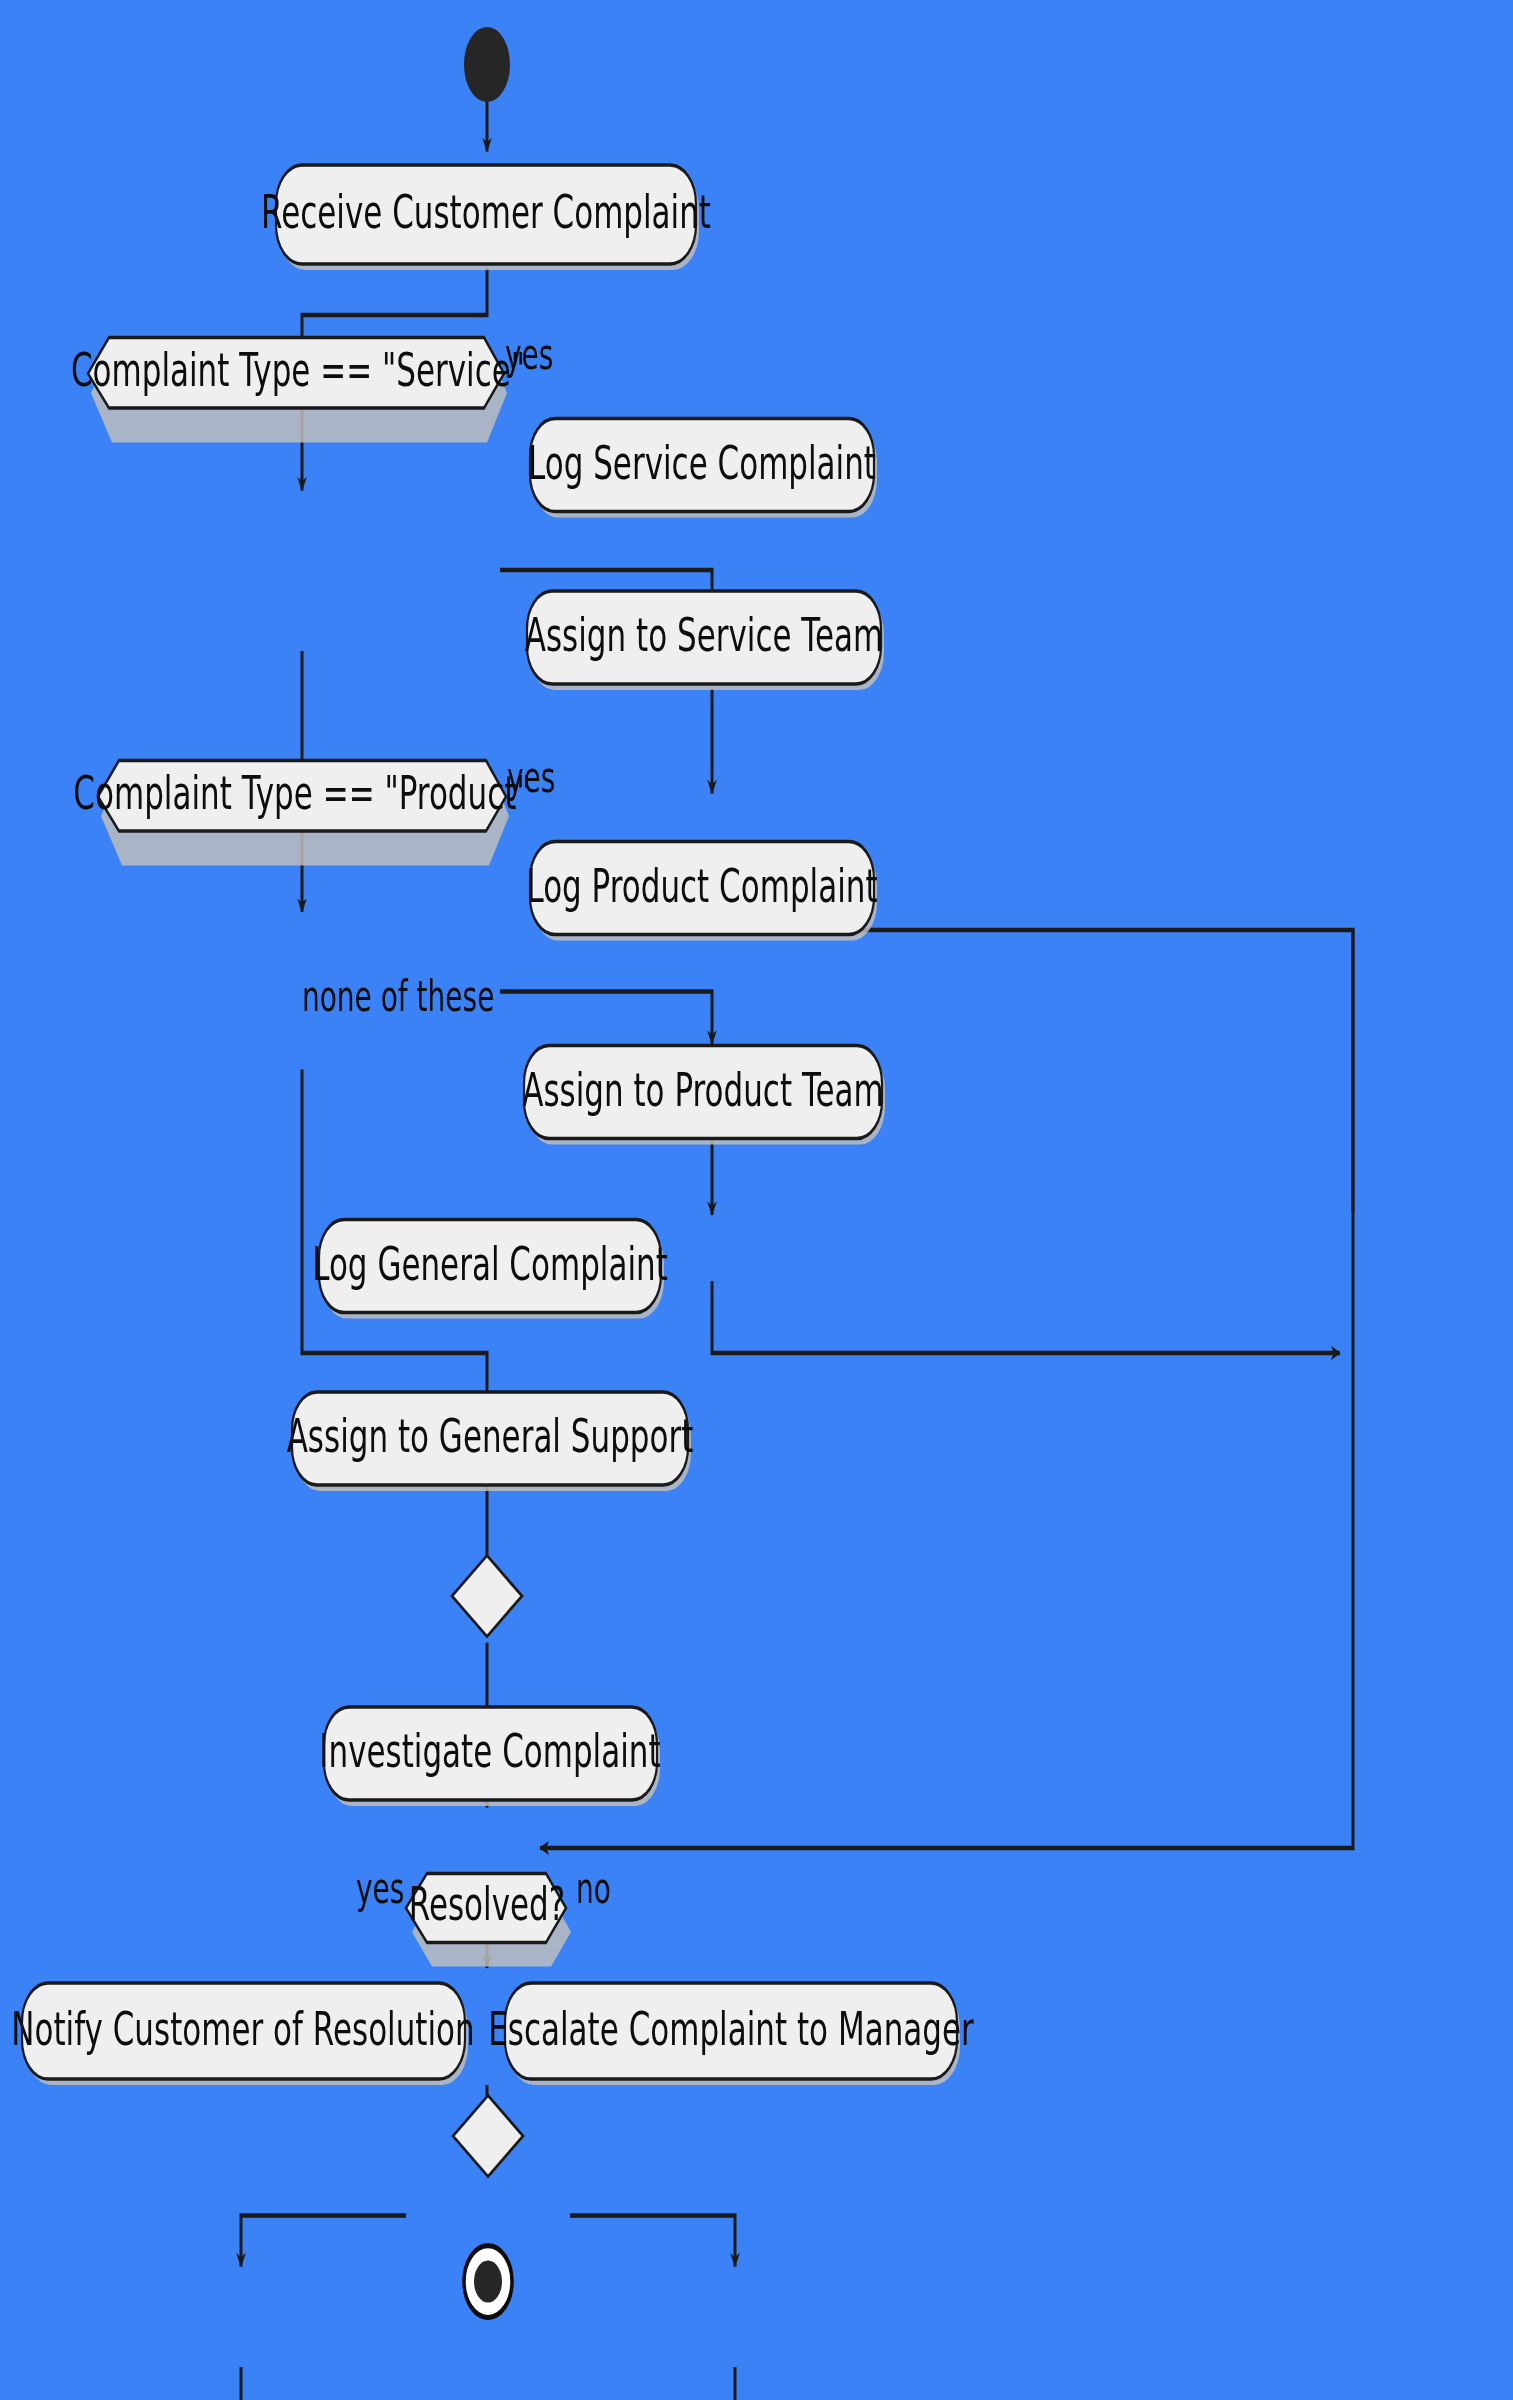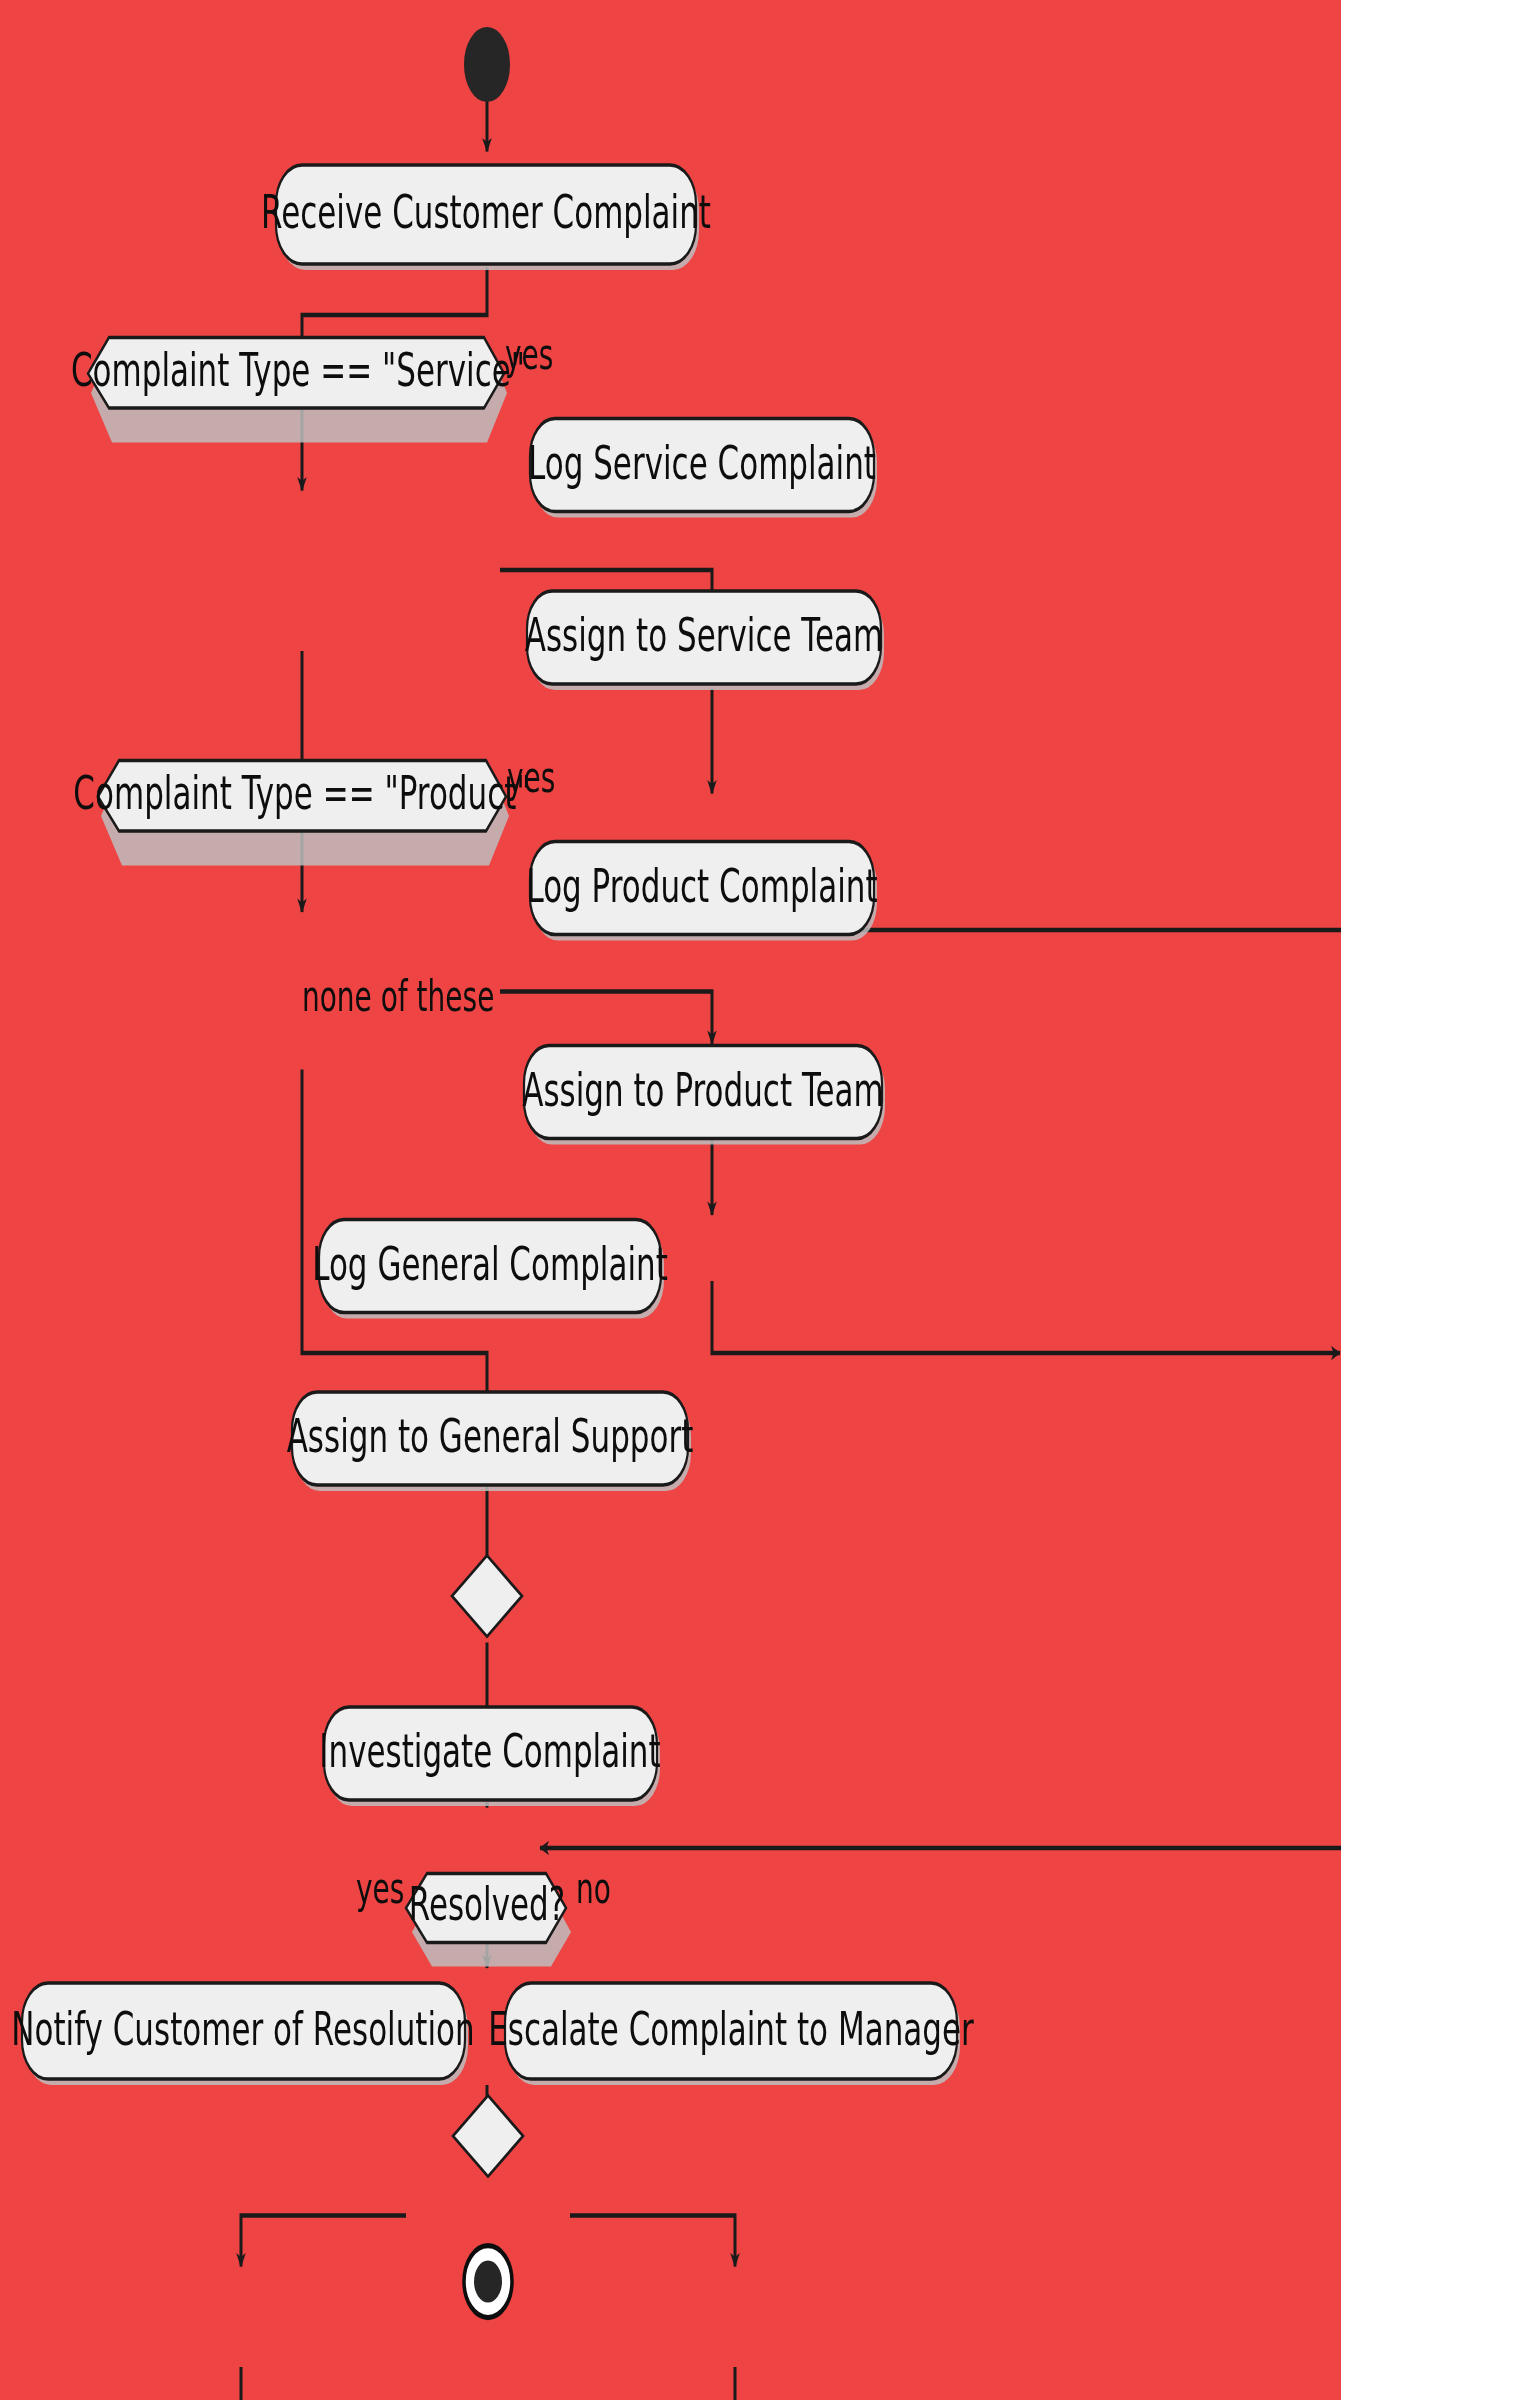--- a/index.html
+++ b/index.html
@@ -2,23 +2,23 @@
 <html><head>
 <meta charset="utf-8">
 <style>
   html, body {
     margin: 0;
     padding: 0;
     background: #ffffff;
   }
   #diagram-root {
     position: relative;
-    width: 1341px;
+    width: 1513px;
     height: 2400px;
-    background: #ef4444;
+    background: #3b82f6;
     font-family: "DejaVu Sans", sans-serif;
     overflow: hidden;
   }
   svg#activity-svg {
     display: block;
     width: 1513px;
     height: 2400px;
   }
   .node-shape {
     fill: #efefef;

